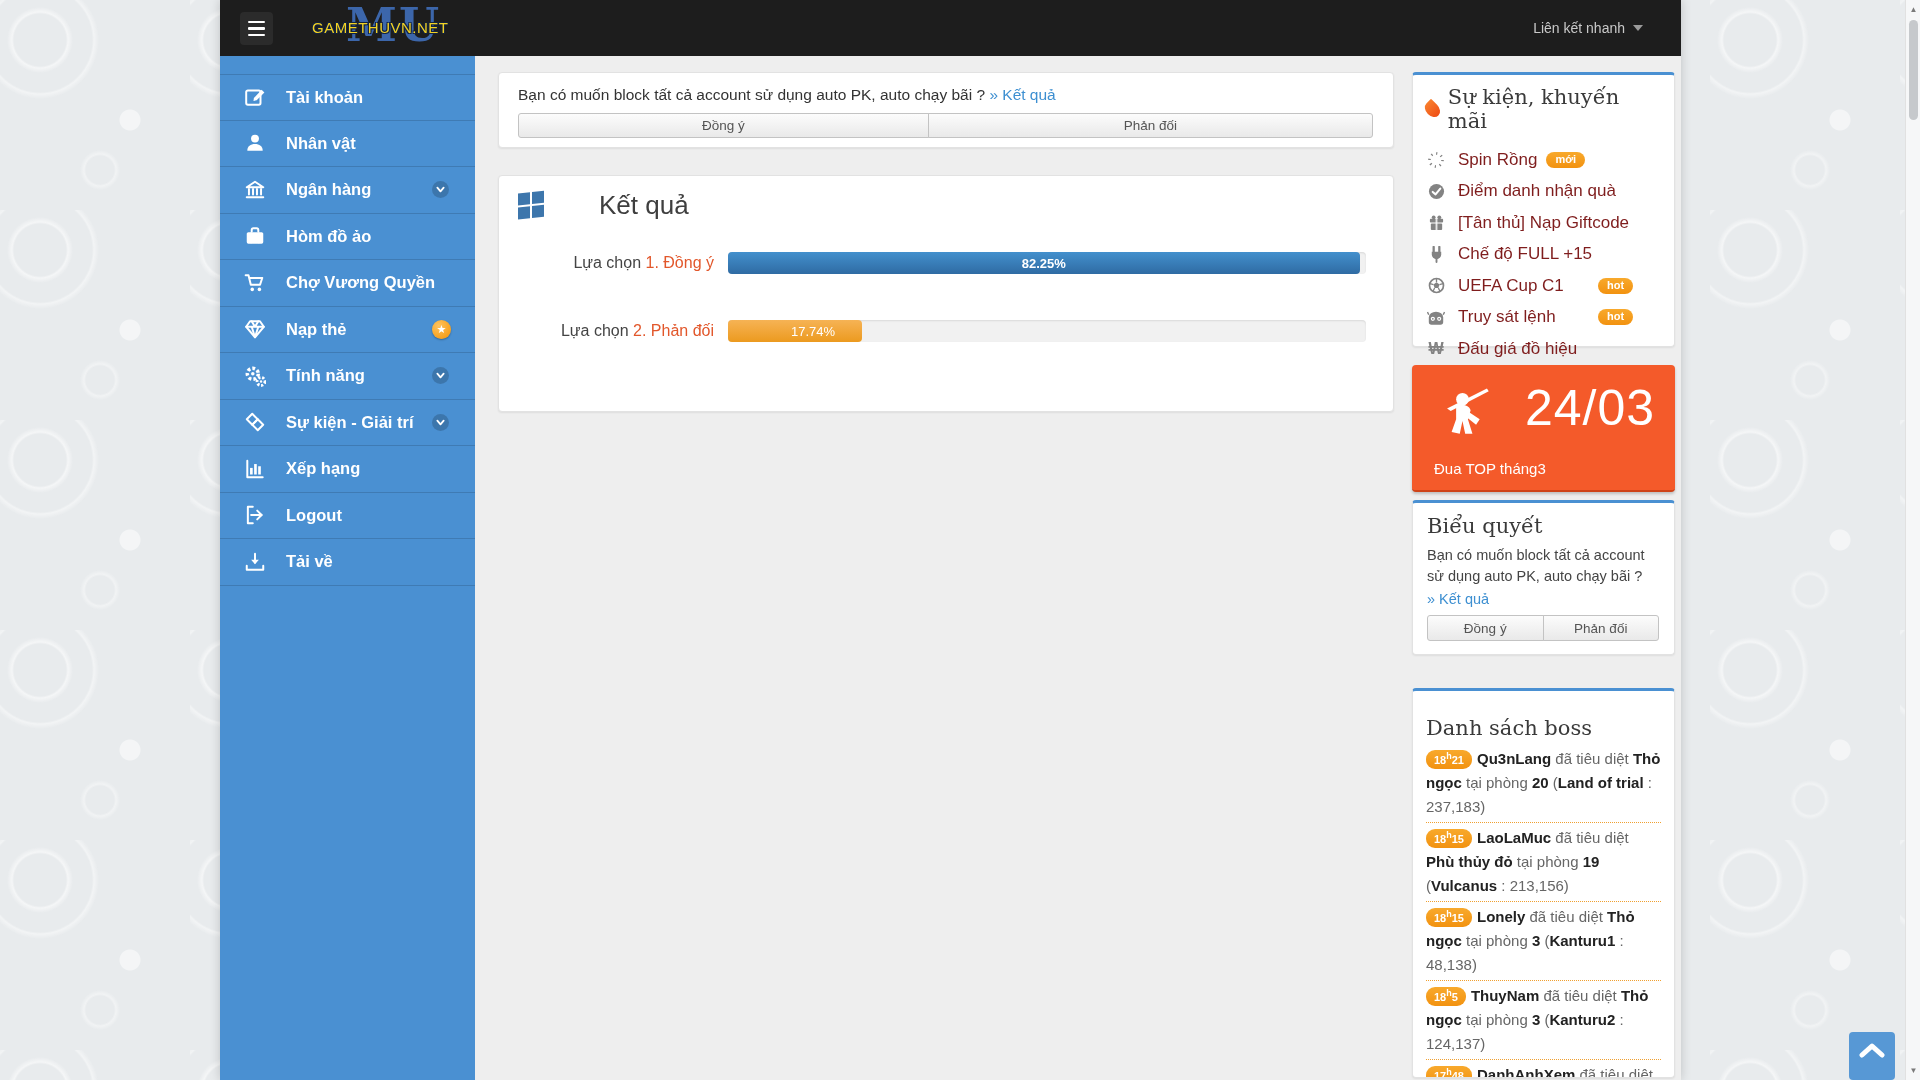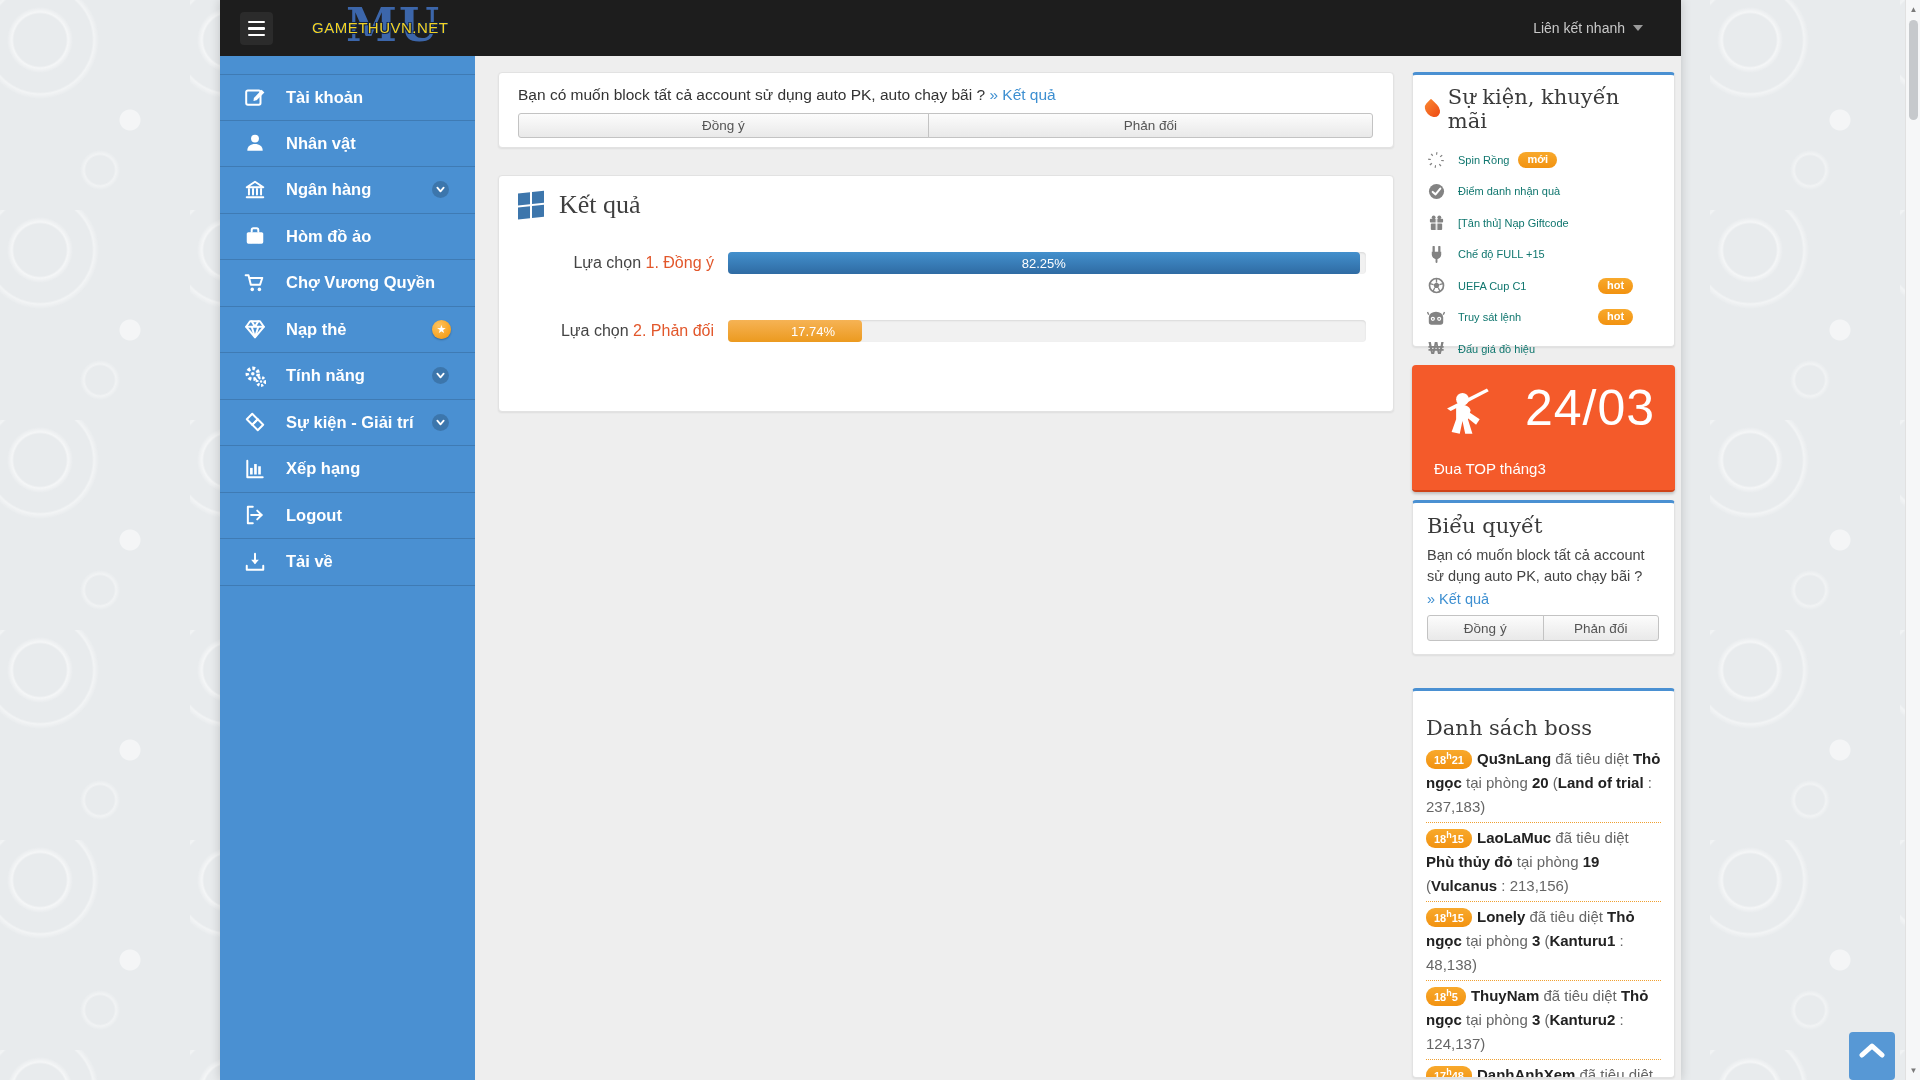--- a/index.html
+++ b/index.html
@@ -59,44 +59,44 @@
     background:linear-gradient(#fcfcfc,#e9e9e9); border:1px solid #c3c3c3; cursor:pointer; }
   .btn-gray.left { border-radius:3px 0 0 3px; }
   .btn-gray.right { border-radius:0 3px 3px 0; margin-left:-1px; }
   .poll-card .btn-gray.left { width:48%; } .poll-card .btn-gray.right { width:52%; }
 
   .results-card { left:23px; top:119px; width:896px; height:237px; }
   .results-title { position:absolute; left:19px; top:14px; display:flex; align-items:center; gap:14px; }
   .win-icon { width:27px; height:27px; display:grid; grid-template-columns:12px 12px; grid-template-rows:12px 12px;
     gap:2px; transform:skewY(-6deg); }
   .win-icon i { background:#3d76ac; }
-  .serif-title { font-family:Liberation Serif, serif; font-size:26px; color:#3f3f3f; }
+  .serif-title { font-family:Liberation Sans, sans-serif; font-size:26px; color:#3f3f3f;margin-left:40px; }
   .res-row { position:absolute; left:19px; right:27px; height:22px; display:flex; align-items:center; }
   .res-row.r1 { top:76px; } .res-row.r2 { top:144px; }
   .res-label { width:196px; text-align:right; font-size:16px; color:#444; white-space:nowrap; }
   .res-label .choice { color:#e2572b; }
   .res-track { flex:1; margin-left:14px; height:22px; background:#f1f1f1; border-radius:4px;
     box-shadow:inset 0 1px 2px rgba(0,0,0,.1); position:relative; }
   .res-fill { position:absolute; left:0; top:0; bottom:0; border-radius:4px; display:flex; align-items:center;
     justify-content:center; color:#fff; font-size:13px; }
-  .fill-blue { background:linear-gradient(#4390cd,#2f6ba3); }
+  .fill-blue { background:linear-gradient(#4390cd,#2f6ba3);font-weight:bold; }
   .fill-orange { background:linear-gradient(#f6b355,#ec9a1f);padding-left:36px; }
 
   
   .rightcol { position:absolute; left:937px; top:16px; width:263px; }
   .rcard { position:relative; background:#fff; border:1px solid #e2e2e2; border-top:3px solid #4a90d2;
     border-radius:4px; box-shadow:0 1px 2px rgba(0,0,0,.07); }
   .events-card { height:275px; padding:10px 13px; }
   .rtitle { display:flex; align-items:center; gap:9px; font-family:"DejaVu Serif",serif; font-size:21px;
     color:#3a3a3a; margin-bottom:11px; }
   .flame { width:13px; height:17px; background:linear-gradient(#f87e2c,#ef4f16); border-radius:50% 6% 50% 50%;
     transform:rotate(-45deg); }
   .ev-item { position:relative; height:31.5px; display:flex; align-items:center; cursor:pointer; }
   .ev-item .eicon { width:20px; display:flex; justify-content:center; color:#838383; font-size:15px; }
-  .ev-item .elabel { margin-left:12px; font-size:11px; color:#0f766e; white-space:nowrap; }
+  .ev-item .elabel { margin-left:12px; font-size:17px; color:#7f1d1d; white-space:nowrap; }
   .pill { display:inline-block; background:linear-gradient(#f8a92c,#f29210); color:#fff; font-size:11px;
     font-weight:bold; border-radius:9px; padding:2px 9px 3px; line-height:1; }
   .pill.inline { margin-left:9px; }
   .pill.fixed { position:absolute; left:172px; }
 
   .banner { position:relative; margin-top:18px; height:127px; background:#f45a2a; border-radius:4px;
     border-bottom:2px solid #cf4318; box-shadow:0 2px 3px rgba(0,0,0,.2); color:#fff; cursor:pointer; }
   .banner .date { position:absolute; right:20px; top:14px; font-size:50px; letter-spacing:1px; }
   .banner .caption { position:absolute; left:22px; bottom:13px; font-size:15px; }
   .banner svg { position:absolute; left:26px; top:18px; }

